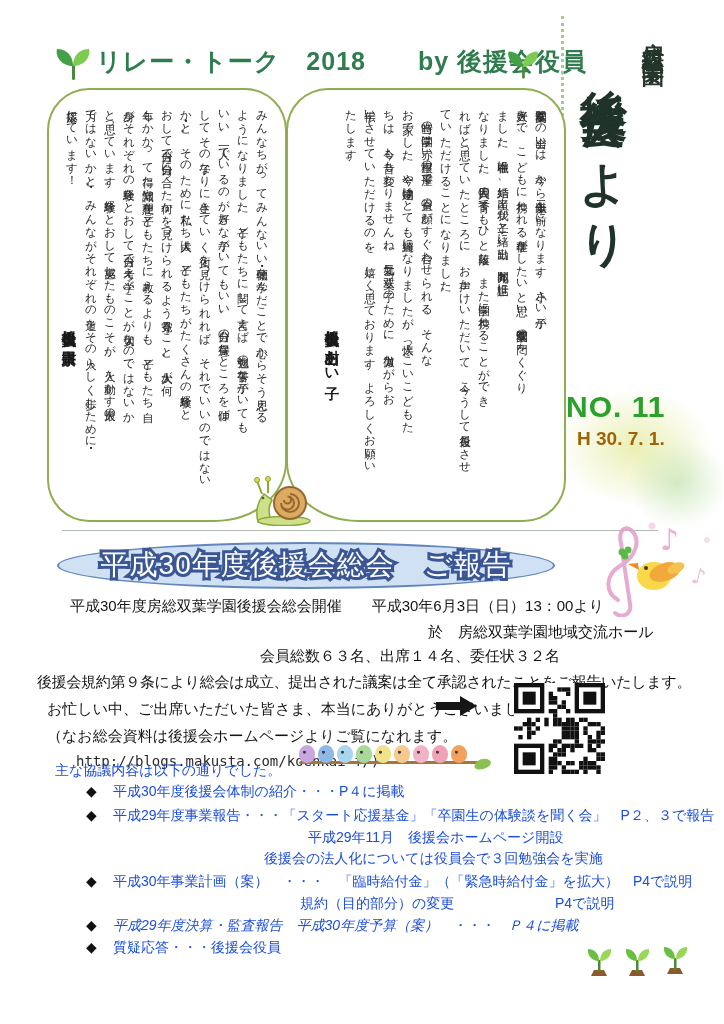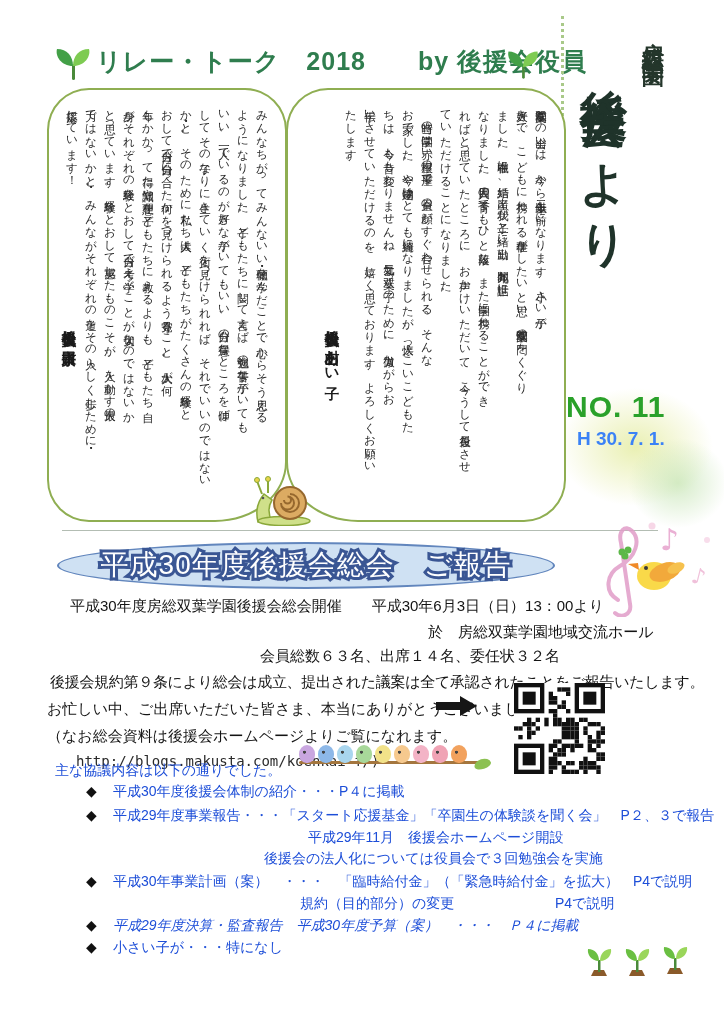--- a/index.html
+++ b/index.html
@@ -12,21 +12,21 @@
 
   
   .dotted-rule{left:561px;top:16px;height:196px;width:0;border-left:3px dotted #a9c989;}
   .masthead-school{left:639px;top:24px;height:170px;writing-mode:vertical-rl;
        font-family:"DejaVu Serif","Liberation Serif",serif;font-size:22px;font-weight:bold;
        color:#24362b;letter-spacing:5px;}
   .masthead-title{left:573px;top:52px;height:350px;writing-mode:vertical-rl;
        font-family:"DejaVu Serif","Liberation Serif",serif;font-size:47px;font-weight:bold;
        color:#1f332a;letter-spacing:6px;}
   .issue-no{left:566px;top:390px;font-size:30px;font-weight:bold;color:#2aa12a;letter-spacing:1px;}
-  .issue-date{left:577px;top:428px;font-size:19px;font-weight:bold;color:#3b82f6;text-align:right;}
+  .issue-date{left:577px;top:428px;font-size:19px;font-weight:bold;color:#a16207;text-align:right;}
   .blob1{left:558px;top:388px;width:155px;height:118px;border-radius:50%;
        background:radial-gradient(closest-side,rgba(228,236,160,.8),rgba(228,236,160,0));}
   .blob2{left:628px;top:438px;width:100px;height:90px;border-radius:50%;
        background:radial-gradient(closest-side,rgba(190,225,170,.65),rgba(190,225,170,0));}
 
   
   .bubble{border:2.5px solid #8fae52;background:#fff;}
   .bubble-left{left:47px;top:88px;width:236px;height:430px;
        border-radius:42px 42px 72px 42px / 42px 42px 60px 42px;}
   .bubble-right{left:286px;top:88px;width:276px;height:430px;
@@ -163,21 +163,21 @@
       <ellipse cx="57" cy="26" rx="16" ry="9" fill="#f2a93b" transform="rotate(-18 57 26)"></ellipse>
       <ellipse cx="68" cy="22" rx="9" ry="5" fill="#f6c14e" transform="rotate(-24 68 22)"></ellipse>
       <polygon points="31,24 20,18 30,17" fill="#f08a28"></polygon>
       <circle cx="38" cy="22" r="2" fill="#3a3a3a"></circle>
     </svg>
   </span>
 
   <div class="abs rline" style="left:70px;top:597px;">平成30年度房総双葉学園後援会総会開催　　平成30年6月3日（日）13：00より</div>
   <div class="abs rline" style="left:428px;top:623px;">於　房総双葉学園地域交流ホール</div>
   <div class="abs rline" style="left:260px;top:647px;">会員総数６３名、出席１４名、委任状３２名</div>
-  <div class="abs rline" style="left:50px;top:673px;letter-spacing:-0.3px;">後援会規約第９条により総会は成立、提出された議案は全て承認されたことをご報告いたします。</div>
+  <div class="abs rline" style="left:37px;top:673px;letter-spacing:-0.3px;">後援会規約第９条により総会は成立、提出された議案は全て承認されたことをご報告いたします。</div>
   <div class="abs rline" style="left:47px;top:700px;">お忙しい中、ご出席いただいた皆さま、本当にありがとうございました。</div>
   <div class="abs rline" style="left:47px;top:727px;">（なお総会資料は後援会ホームページよりご覧になれます。</div>
   <div class="abs url" style="left:76px;top:753px;">http://blogs.makusta.com/koenkai-f/)</div>
 
   <span class="abs" style="left:436px;top:695px;">
     <svg width="42" height="22" viewBox="0 0 42 22">
       <polygon points="0,7 24,7 24,1 41,11 24,21 24,15 0,15" fill="#161616"></polygon>
     </svg>
   </span>
 
@@ -346,21 +346,21 @@
   <span class="abs bullet" style="left:86px;top:873px;">◆</span>
   <div class="abs aline" style="left:113px;top:873px;">平成30年事業計画（案）　・・・　「臨時給付金」（「緊急時給付金」を拡大）　P4で説明</div>
 
   <div class="abs aline" style="left:300px;top:895px;">規約（目的部分）の変更</div>
   <div class="abs aline" style="left:555px;top:895px;">P4で説明</div>
 
   <span class="abs bullet" style="left:86px;top:917px;">◆</span>
   <div class="abs aline" style="left:113px;top:917px;font-style:italic;">平成29年度決算・監査報告　平成30年度予算（案）　・・・　Ｐ４に掲載</div>
 
   <span class="abs bullet" style="left:86px;top:939px;">◆</span>
-  <div class="abs aline" style="left:113px;top:939px;">小さい子が・・・特になし</div>
+  <div class="abs aline" style="left:113px;top:939px;">質疑応答・・・後援会役員</div>
 
   <span class="abs" style="left:583px;top:944px;">
     <svg width="108" height="36" viewBox="0 0 108 36">
       <g>
         <path d="M8 32 L24 32 L21 26 L11 26 Z" fill="#8a5a2a"></path>
         <rect x="15" y="16" width="2.5" height="12" fill="#4a8a3a"></rect>
         <path d="M16 17 C8 17 4 10 5 5 C12 5 16 10 16 17Z" fill="#6abf42"></path>
         <path d="M17 17 C25 17 29 10 28 5 C21 5 17 10 17 17Z" fill="#9ad65a"></path>
       </g>
       <g transform="translate(38,0)">

